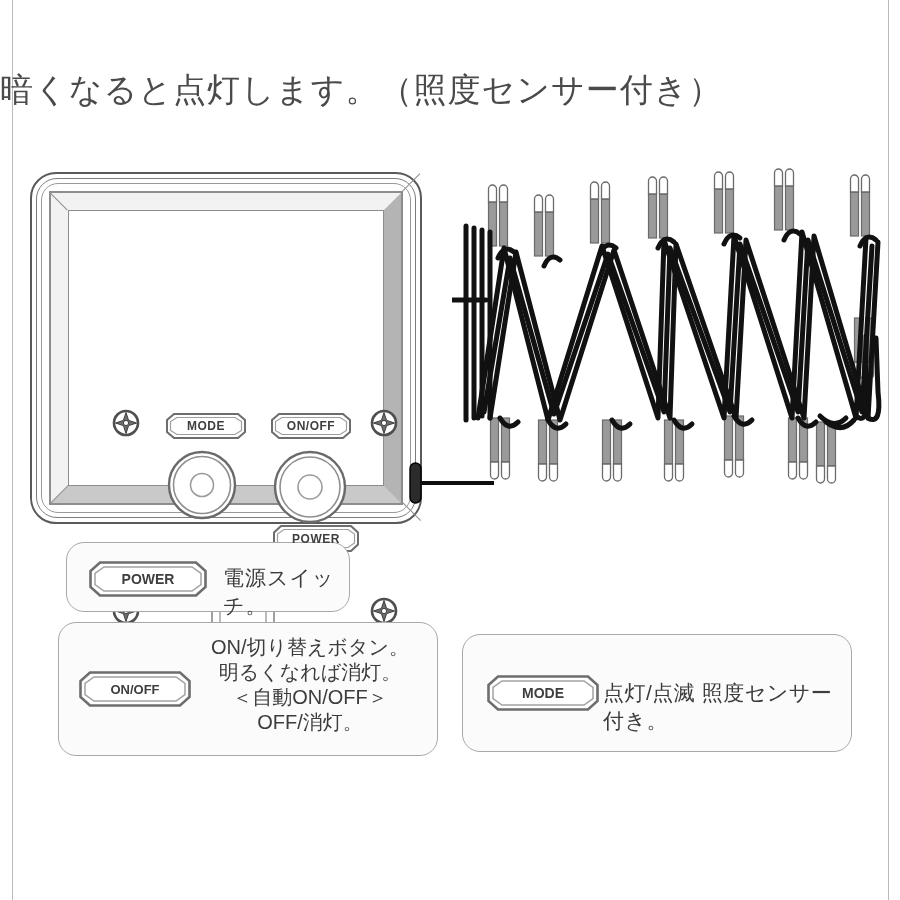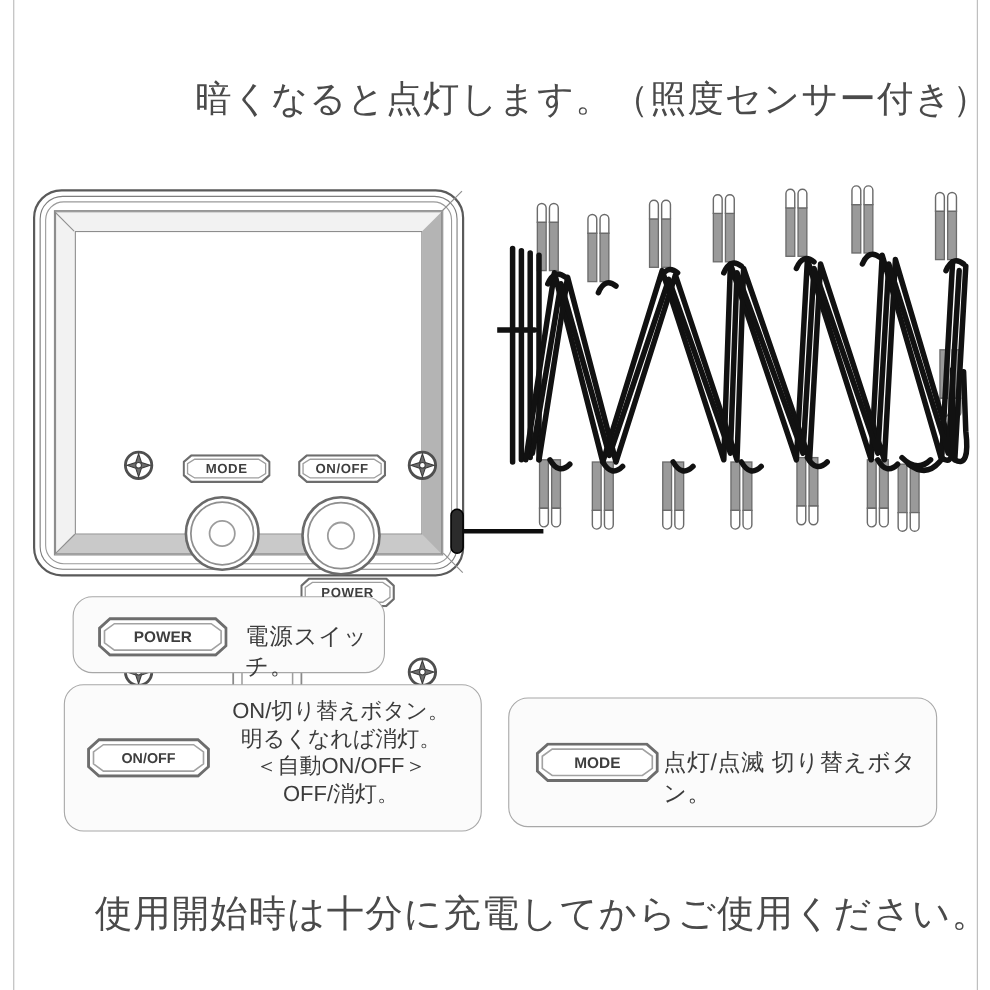--- a/index.html
+++ b/index.html
@@ -23,21 +23,21 @@
     background: #b9b9b9;
   }
   .edge-rule.left  { left: 12px; }
   .edge-rule.right { left: 888px; }
 
   
   .headline {
     position: absolute;
     left: 0;
     width: 900px;
-    text-align: right;
+    text-align: left;
     color: #4a4a4a;
     font-size: 33px;
     letter-spacing: 1px;
     font-weight: 500;
     white-space: nowrap;
   }
   .headline.top    { top: 68px; }
   .headline.bottom { top: 808px; font-size: 34px; }
 
   
@@ -416,18 +416,17 @@
   <div class="callout" id="cal-mode">
     <div class="callout-chip" id="cal-mode-chip">
       <span class="oct">
         <svg viewBox="0 0 112 36" preserveAspectRatio="none">
           <path d="M11 1.5 H101 L110.5 10 V26 L101 34.5 H11 L1.5 26 V10 Z" fill="#ffffff" stroke="#6d6d6d" stroke-width="2.6"></path>
           <path d="M15 6 H97 L106 12.5 V23.5 L97 30 H15 L6 23.5 V12.5 Z" fill="none" stroke="#a2a2a2" stroke-width="1.5"></path>
         </svg>
       </span>
       <span class="txt">MODE</span>
     </div>
-    <div class="callout-text" id="cal-mode-text">点灯/点滅 切り替えボタン。</div>
+    <div class="callout-text" id="cal-mode-text">点灯/点滅 照度センサー付き。</div>
   </div>
 
-  <div class="headline bottom">使用開始時は十分に充電してからご使用ください。</div>
 
 </div>
 
 </body></html>

